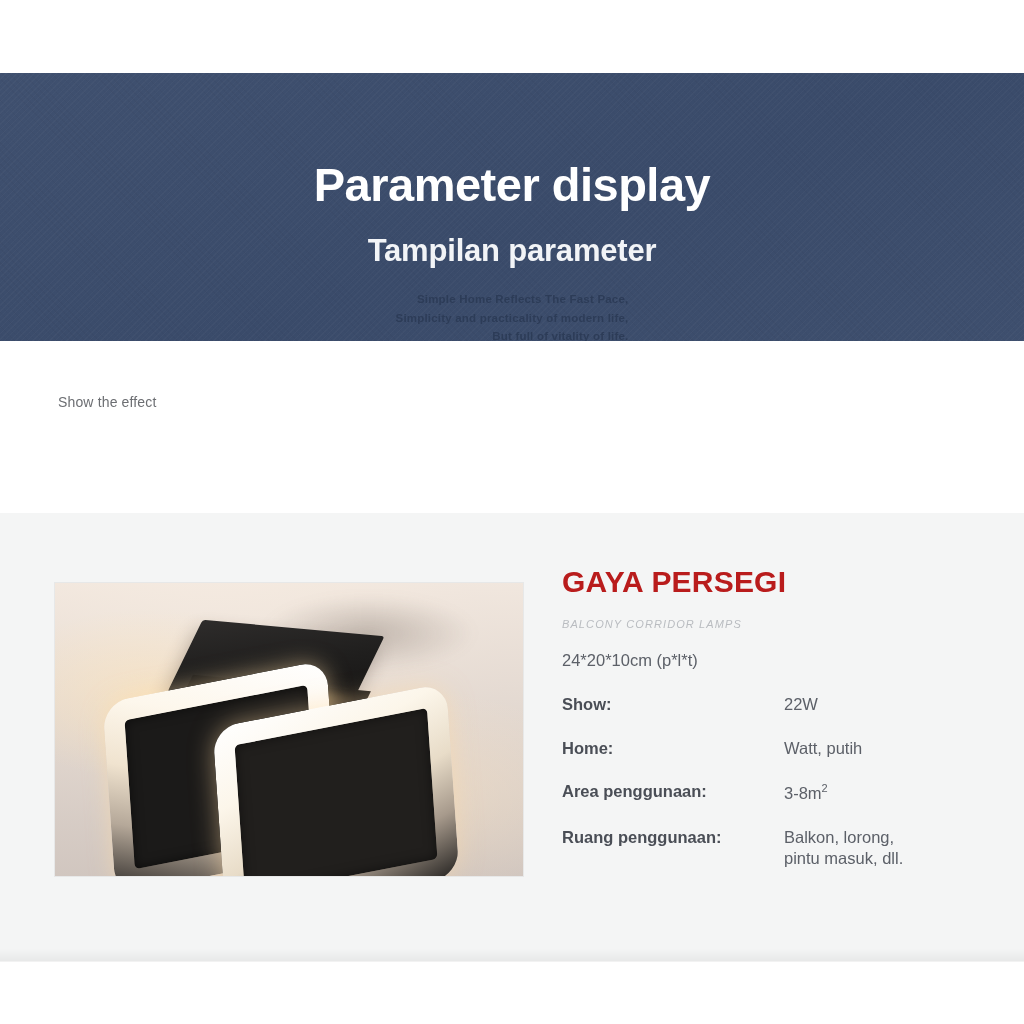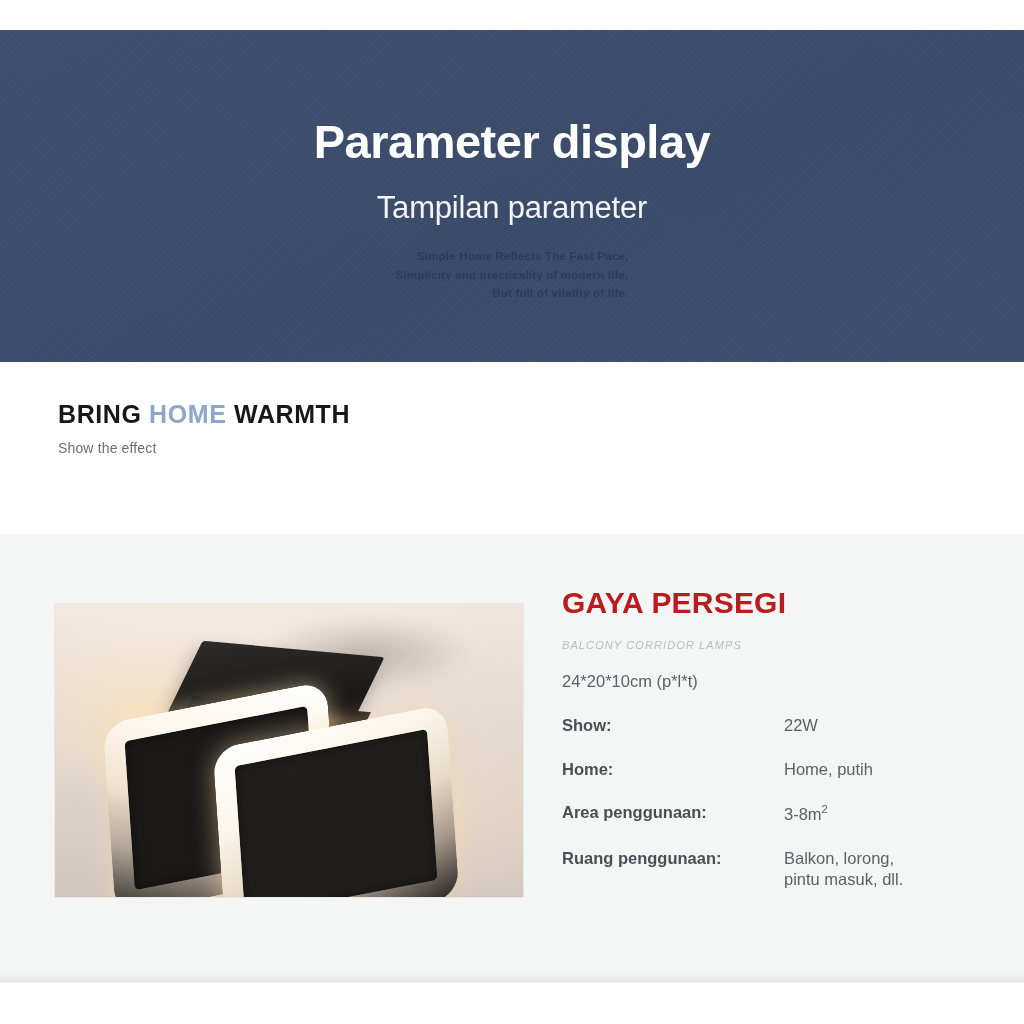--- a/index.html
+++ b/index.html
@@ -10,45 +10,46 @@
     overflow:hidden;
     position:relative;
   }
 
   
   .top-gap{height:30px;background:#ffffff;}
 
   
   .banner{
     position:relative;
-    height:332px;
+    height:268px;
     background:#3d4e6d;
     background-image:
       repeating-linear-gradient(135deg, rgba(255,255,255,.022) 0px, rgba(255,255,255,.022) 1px, rgba(0,0,0,0) 1px, rgba(0,0,0,0) 4px),
       repeating-linear-gradient(45deg, rgba(0,0,0,.025) 0px, rgba(0,0,0,.025) 1px, rgba(0,0,0,0) 1px, rgba(0,0,0,0) 5px),
       linear-gradient(160deg,#41527195 0%, #3a4b6a 55%, #3e4f6e 100%);
     overflow:hidden;
+    margin-top:43px;
   }
   .banner-inner{
     position:absolute;left:0;right:0;top:0;bottom:0;
     display:flex;flex-direction:column;align-items:center;
   }
   .banner-title{
     margin-top:88px;
     font-size:47px;
     font-weight:bold;
     color:#ffffff;
     letter-spacing:-0.5px;
     line-height:1;
     text-align:center;
   }
   .banner-sub{
     margin-top:27px;
     font-size:31px;
-    font-weight:normal;
+    font-weight:bold;
     color:#f2f4f7;
     letter-spacing:-0.2px;
     line-height:1;
     text-align:center;
   }
   .banner-desc{
     margin-top:24px;
     text-align:right;
     font-size:11.5px;
     font-weight:bold;
@@ -238,21 +239,20 @@
     <div class="banner-desc">
       <div>Simple Home Reflects The Fast Pace,</div>
       <div>Simplicity and practicality of modern life,</div>
       <div>But full of vitality of life.</div>
     </div>
   </div>
 </div>
 
 <div class="mid">
   <div class="brand-block">
-    <div class="brand-line"><span class="brand-dark">BRING</span><span class="brand-dark">&nbsp;</span><span class="brand-blue">HOME</span><span class="brand-dark">&nbsp;</span><span class="brand-dark">WARMTH</span></div>
     <div class="brand-show">Show the effect</div>
   </div>
 </div>
 
 <div class="spec-section">
 
   <div class="photo">
     <div class="photo-wall"></div>
     <div class="photo-shadow"></div>
     <div class="lamp">
@@ -275,21 +275,21 @@
     <div class="spec-rows">
       <div class="spec-row">
         <div class="spec-value">24*20*10cm (p*l*t)</div>
       </div>
       <div class="spec-row">
         <div class="spec-label">Show:</div>
         <div class="spec-value">22W</div>
       </div>
       <div class="spec-row">
         <div class="spec-label">Home:</div>
-        <div class="spec-value">Home, putih</div>
+        <div class="spec-value">Watt, putih</div>
       </div>
       <div class="spec-row">
         <div class="spec-label">Area penggunaan:</div>
         <div class="spec-value"><span>3-8m</span><sup>2</sup></div>
       </div>
       <div class="spec-row">
         <div class="spec-label">Ruang penggunaan:</div>
         <div class="spec-value">Balkon, lorong,
 pintu masuk, dll.</div>
       </div>

